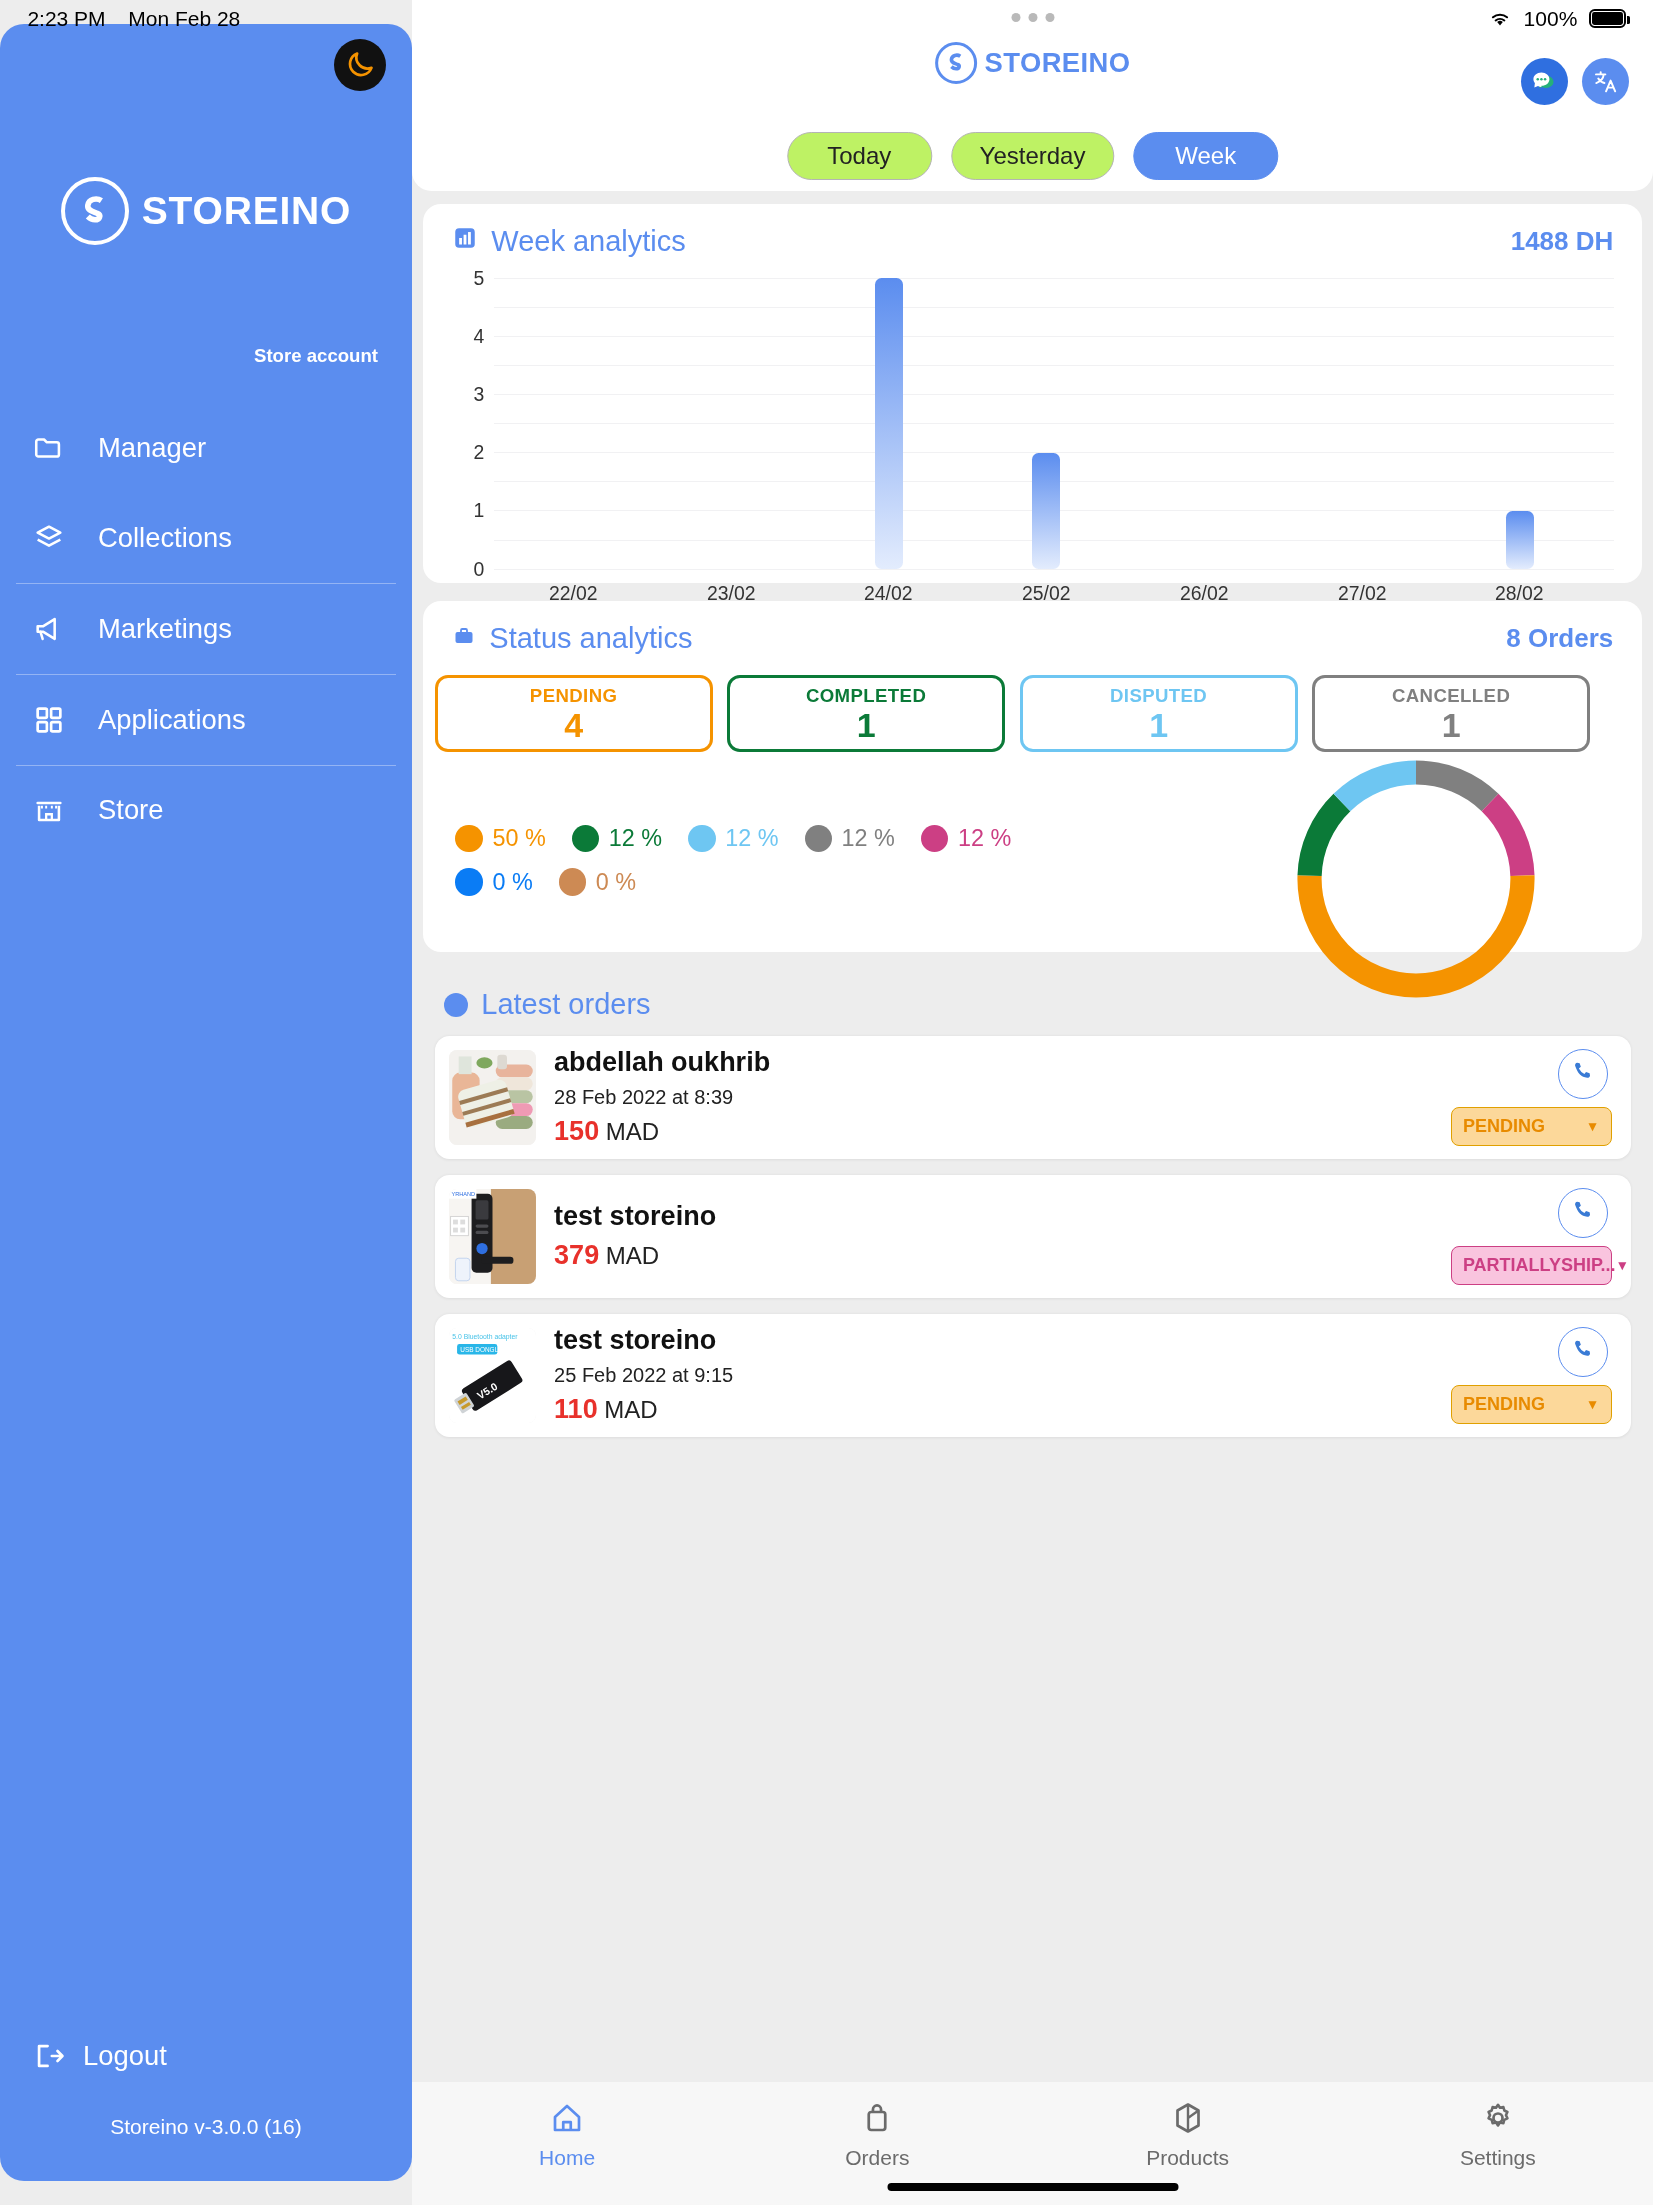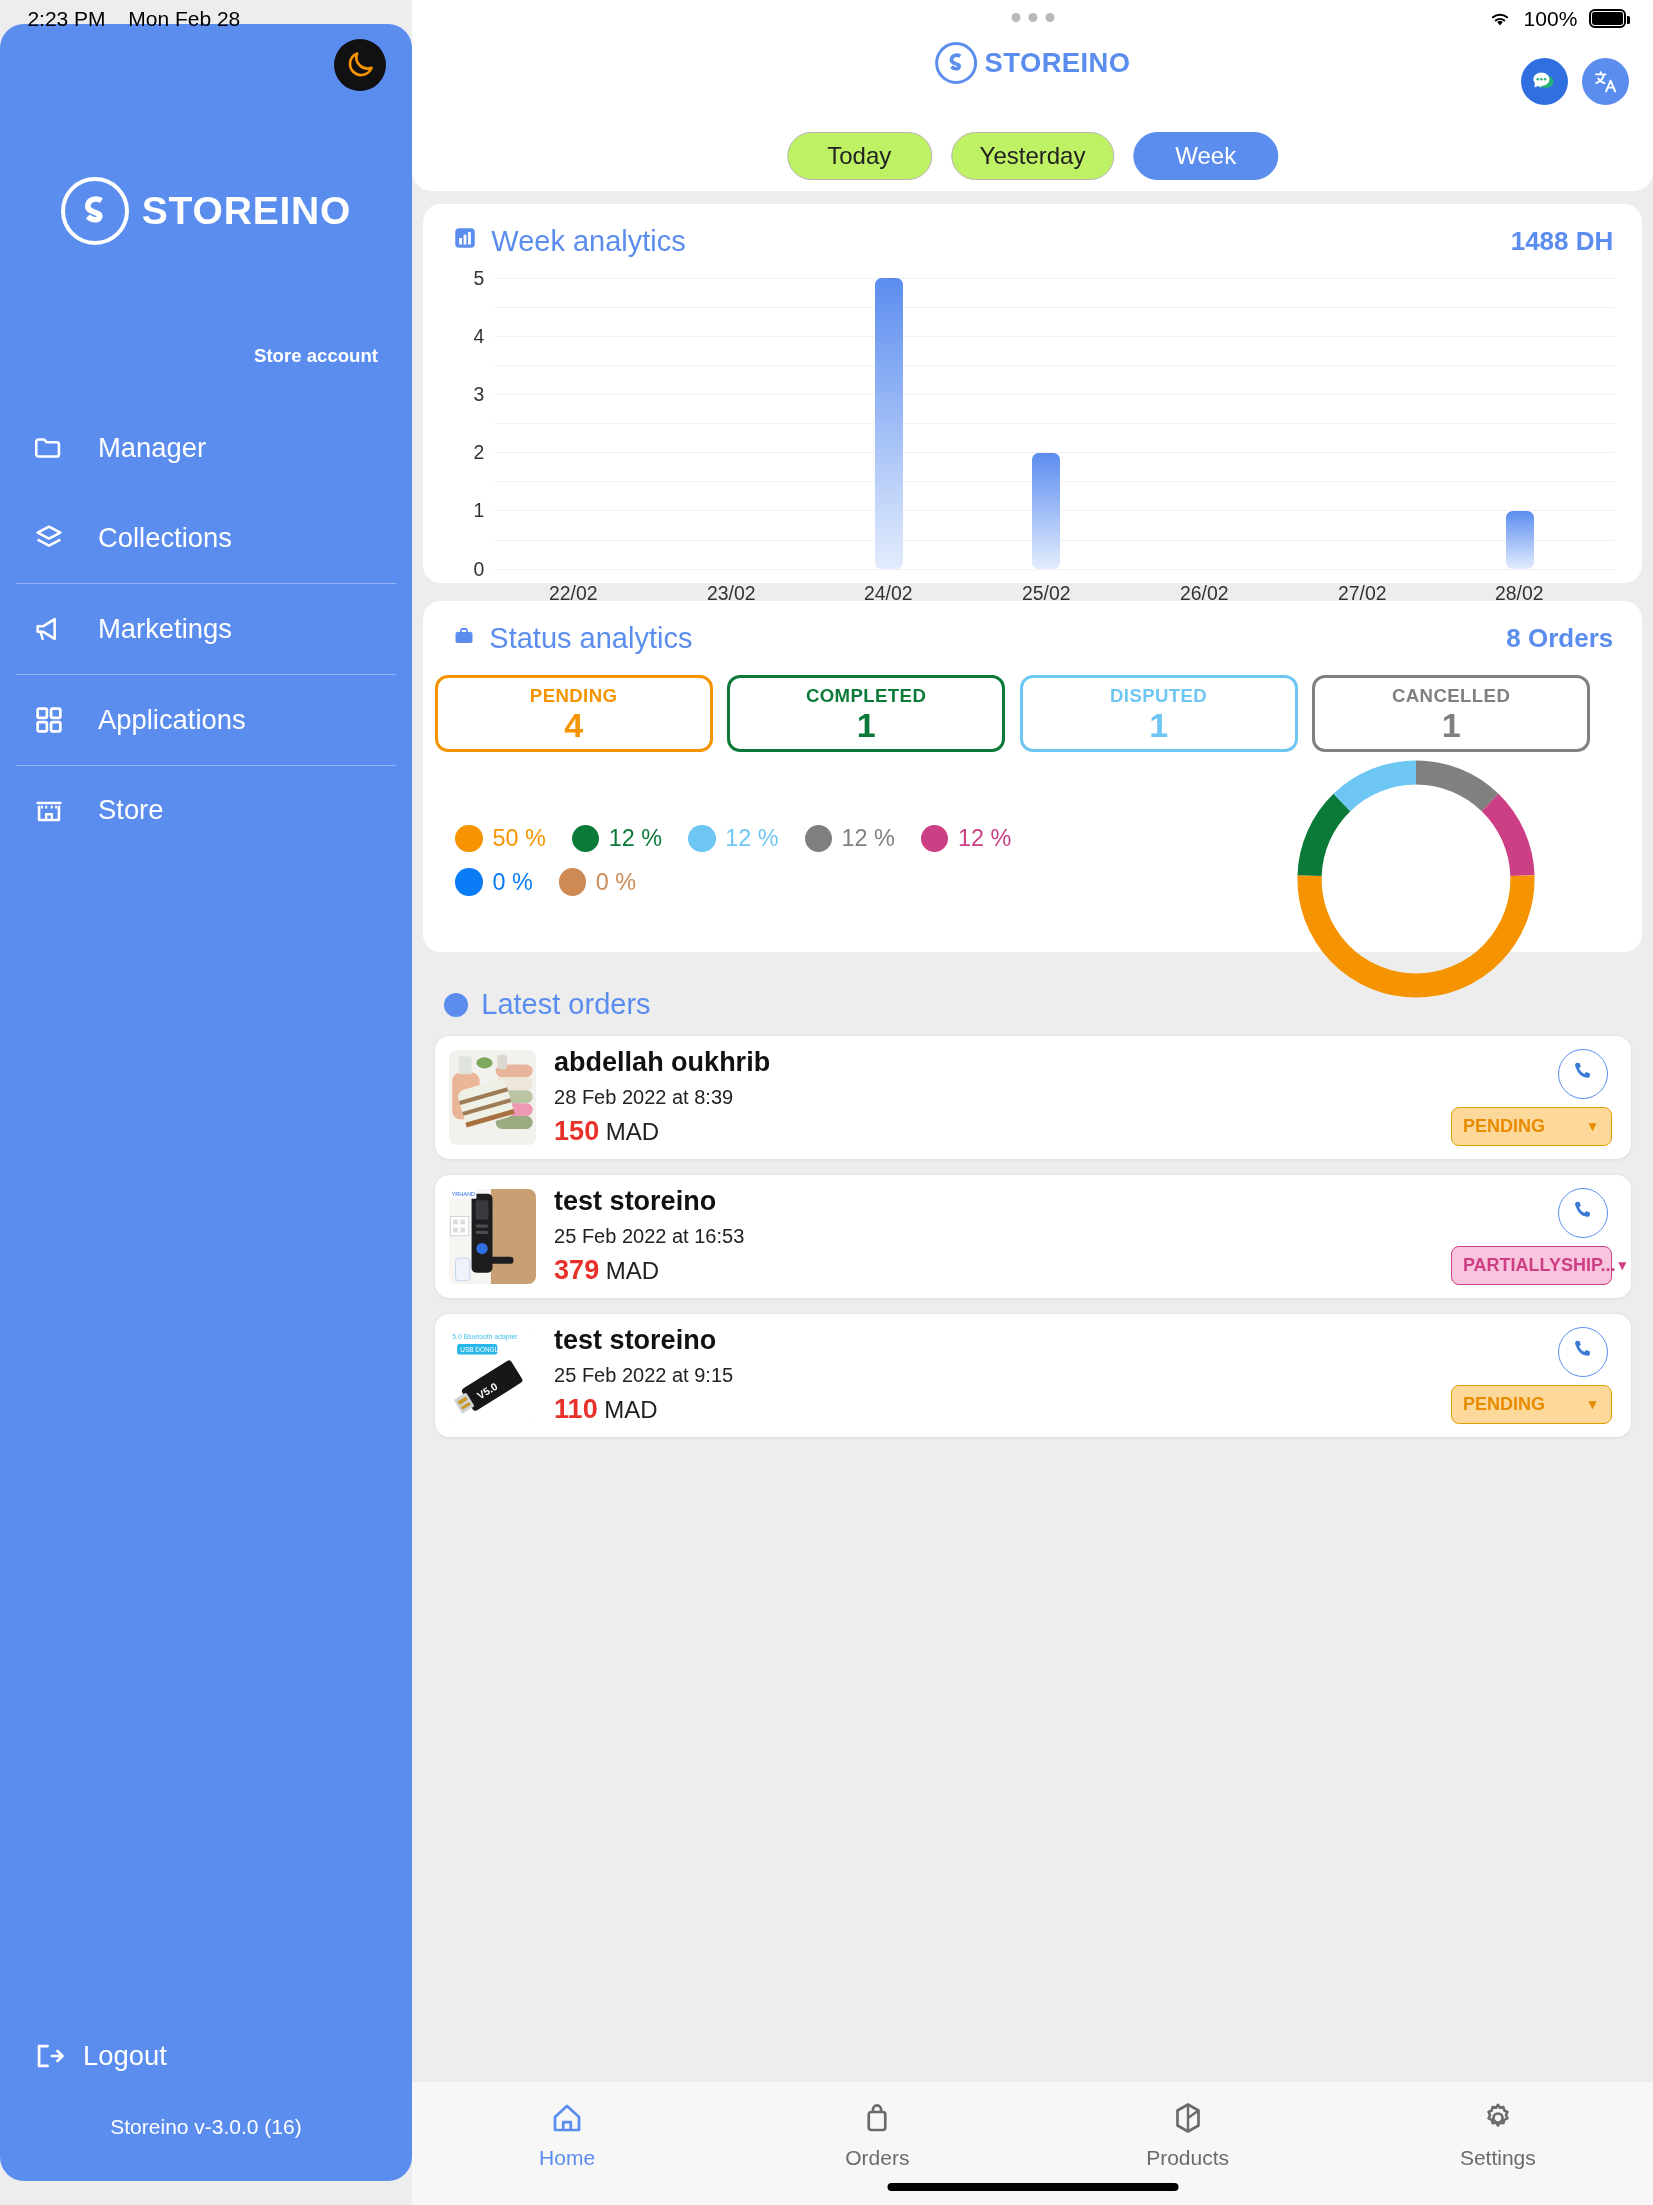--- a/index.html
+++ b/index.html
@@ -522,21 +522,20 @@
               <rect x="5" y="38" width="6" height="6" fill="#ddd"></rect>
               <rect x="14" y="38" width="6" height="6" fill="#ddd"></rect>
               <rect x="5" y="48" width="6" height="6" fill="#ddd"></rect>
               <rect x="14" y="48" width="6" height="6" fill="#ddd"></rect>
               <rect x="8" y="86" width="18" height="28" rx="4" fill="#eef3fb" stroke="#b9cdec"></rect>
               <rect x="0" y="0" width="34" height="12" fill="#fff"></rect>
               <text x="3" y="9" font-family="Liberation Sans" font-size="7" fill="#2f6fe0">YRHAND</text>
             </svg></div>
           <div class="info">
             <div class="nm">test storeino</div>
-            <div class="dt">25 Feb 2022 at 16:53</div>
             <div class="pr"><b>379</b> MAD</div>
           </div>
           <div class="call-btn">
             <span><svg width="26" height="26" viewBox="0 0 24 24">
                 <path d="M6.6 3.5l2.3.4 1.1 3.3-1.8 1.5a11.5 11.5 0 0 0 5.1 5.1l1.5-1.8 3.3 1.1.4 2.3c-.2 1.3-1.4 2.1-2.7 1.9C10.3 16.6 7.4 13.7 4.7 6.2c-.2-1.3.6-2.5 1.9-2.7z" fill="#3a7bd5"></path>
               </svg></span>
           </div>
           <div class="status-pill" style="background: rgb(249, 196, 222); border: 1.6px solid rgb(204, 63, 132); color: rgb(204, 63, 132);">
             <span>PARTIALLYSHIP...</span>
             <span class="car">▼</span>

